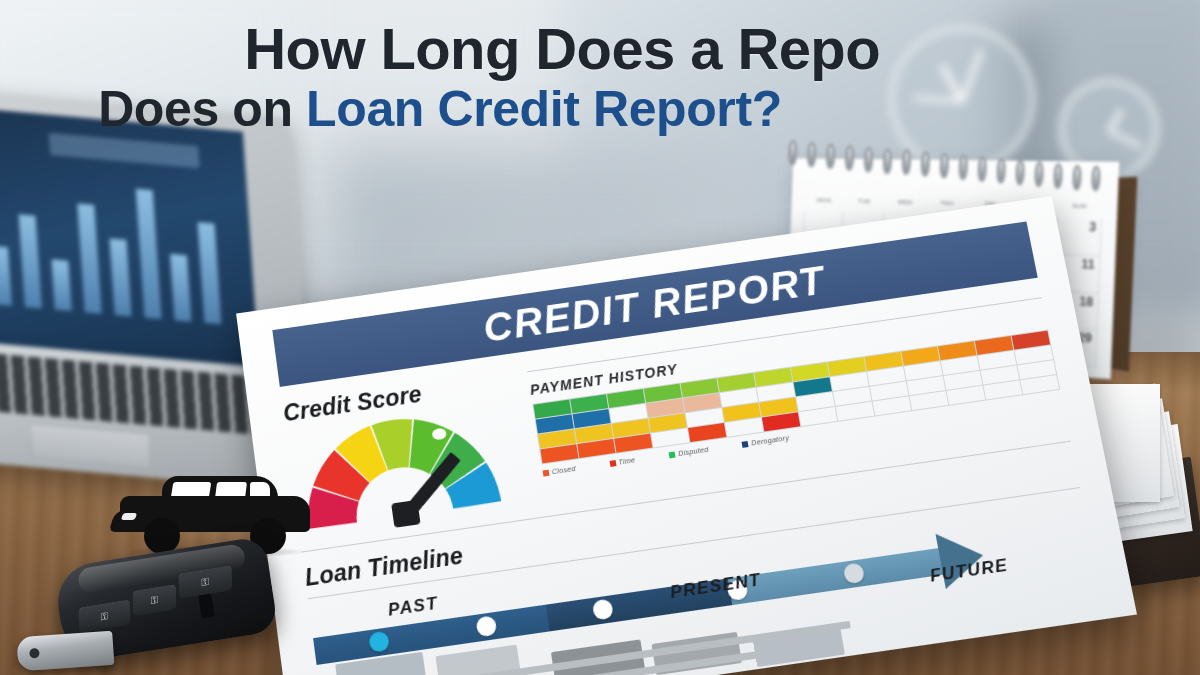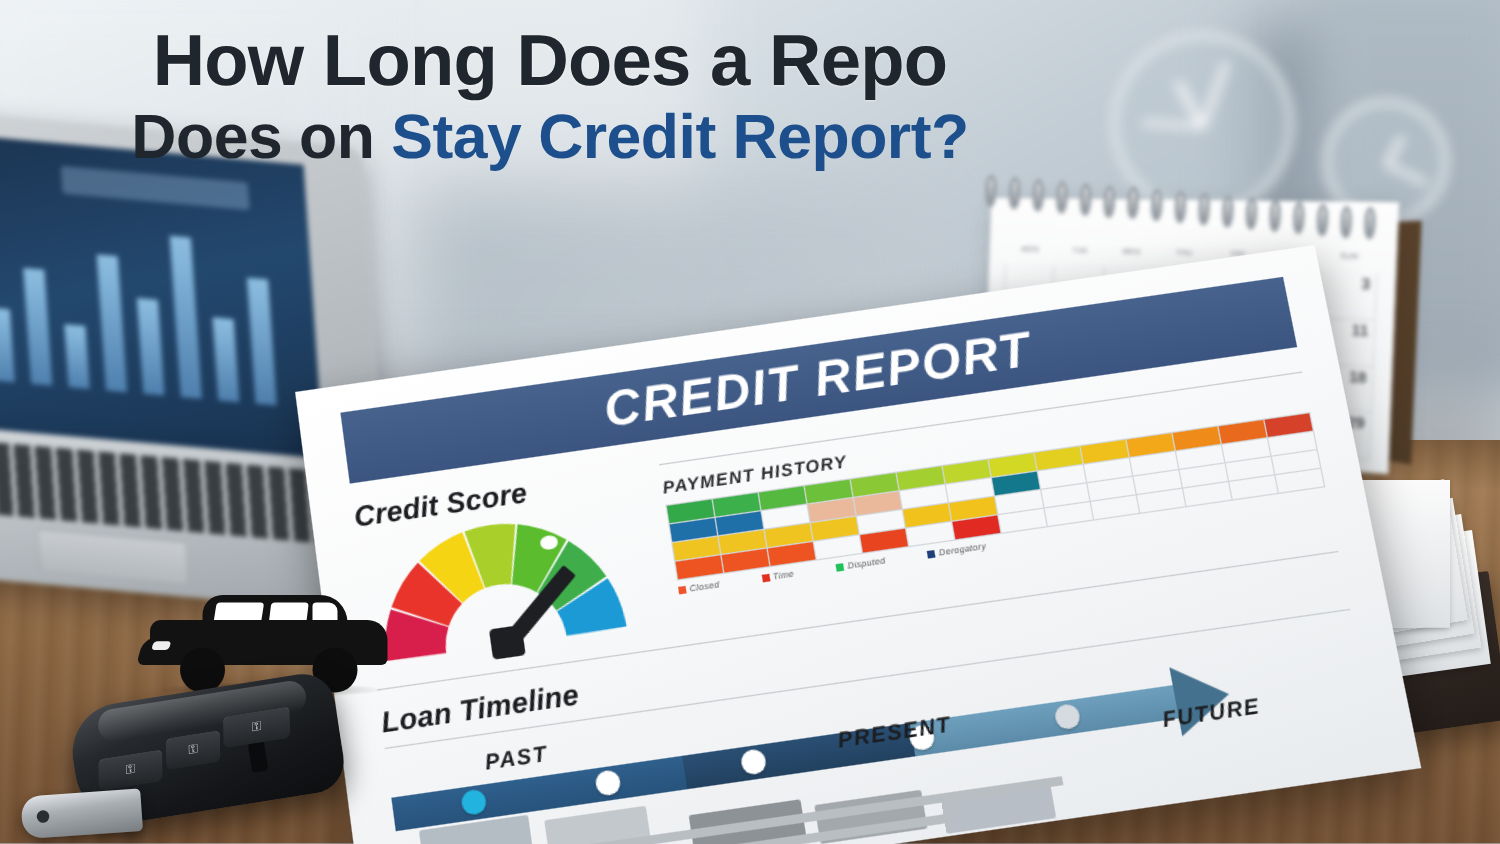--- a/index.html
+++ b/index.html
@@ -347,20 +347,21 @@
 
   
   .headline {
     position: absolute; left: 0; top: 20px; width: 880px;
     text-align: center; z-index: 40;
   }
   .hl1 {
     font-size: 58px; font-weight: 700; color: #20262d; line-height: 1.0;
     letter-spacing: -0.6px;
     text-shadow: 0 1px 2px rgba(255,255,255,.55);
+    text-align: right;
   }
   .hl2 { font-size: 50px; font-weight: 700; line-height: 1.25; letter-spacing: -0.4px; }
   .hl2 .dark { color: #20262d; }
   .hl2 .blue { color: #1c4f8c; }
 </style>
 </head>
 <body>
 
 <div id="stage">
 
@@ -635,17 +636,17 @@
       <span class="fob-ic">⚿</span>
     </div>
     <div class="fob-blade">
       <div class="fob-blade-hole"></div>
     </div>
   </div>
 
   <div class="headline">
     <div class="hl1">How Long Does a Repo</div>
     <div class="hl2">
-      <span class="dark">Does on </span><span class="blue">Stay Credit Report?</span>
+      <span class="dark">Does on </span><span class="blue">Loan Credit Report?</span>
     </div>
   </div>
 
 </div>
 
 </body></html>

